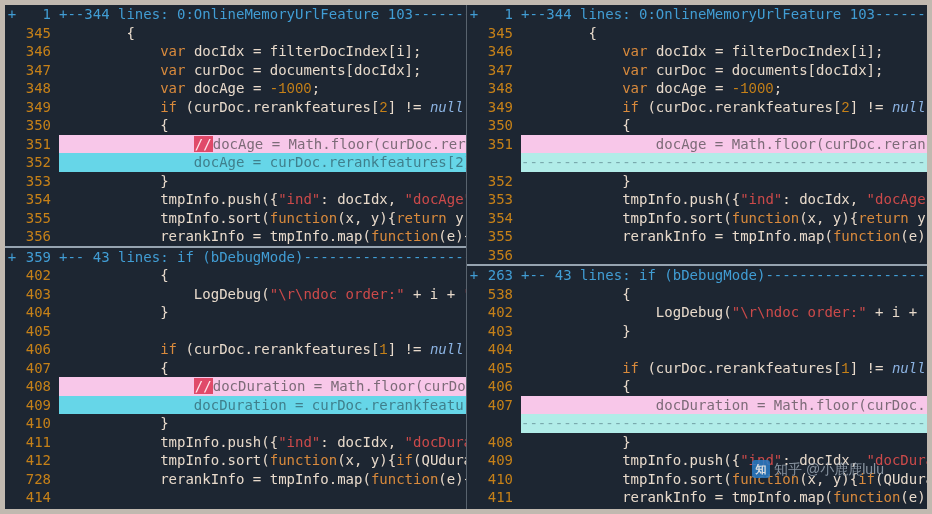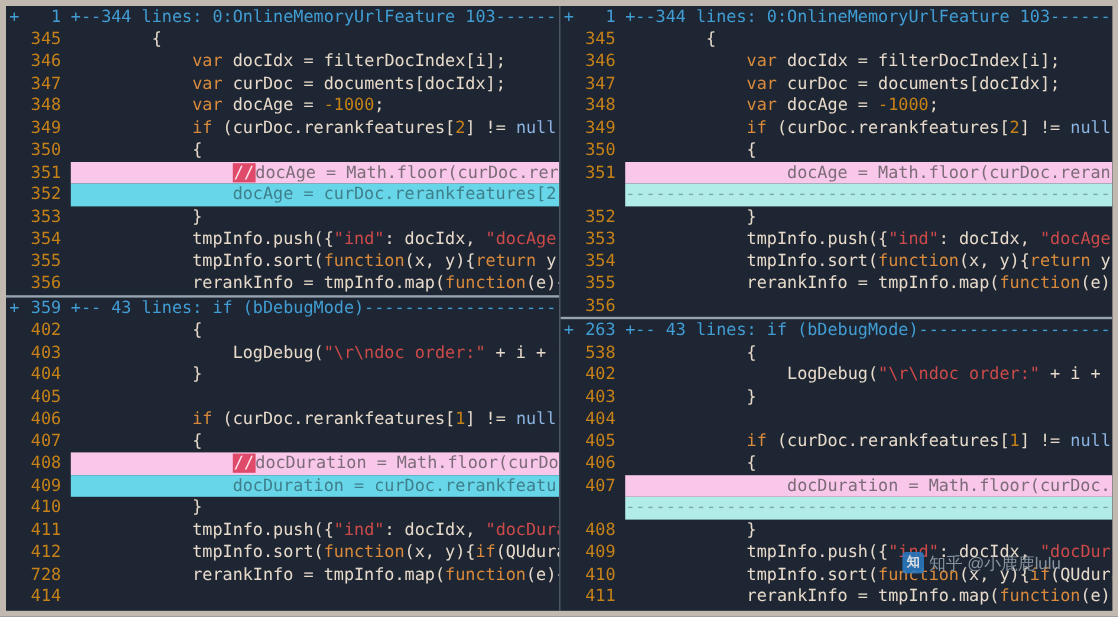--- a/index.html
+++ b/index.html
@@ -66,22 +66,22 @@
   }
   .code {
     flex: 1 1 auto;
     overflow: hidden;
     color: var(--fg);
   }
   .fold .lnum { color: var(--fold-fg); }
   .fold .code { color: var(--fold-fg); }
   .kw   { color: var(--kw-orange); }
   .str  { color: var(--str-red); }
-  .num  { color: var(--num); }
-  .nil  { color: var(--null-blue); }
+  .num  { color: var(--num); font-family: Liberation Mono, monospace; }
+  .nil  { color: var(--null-blue); font-style: italic; }
   
   .hl-pink .code    { background: var(--sel-pink-bg); color: var(--sel-pink-fg); }
   .hl-cyan .code    { background: var(--sel-cyan-bg); color: var(--sel-cyan-fg); }
   .hl-pink .code .slash { background: #e04a6a; color: #ffe6ee; padding:0 1px;}
   .deleted .code    { background: var(--cyan-deleted-bg); color: var(--cyan-deleted-fg); }
   
   .hsep {
     height: 2px;
     background: var(--divider);
   }

